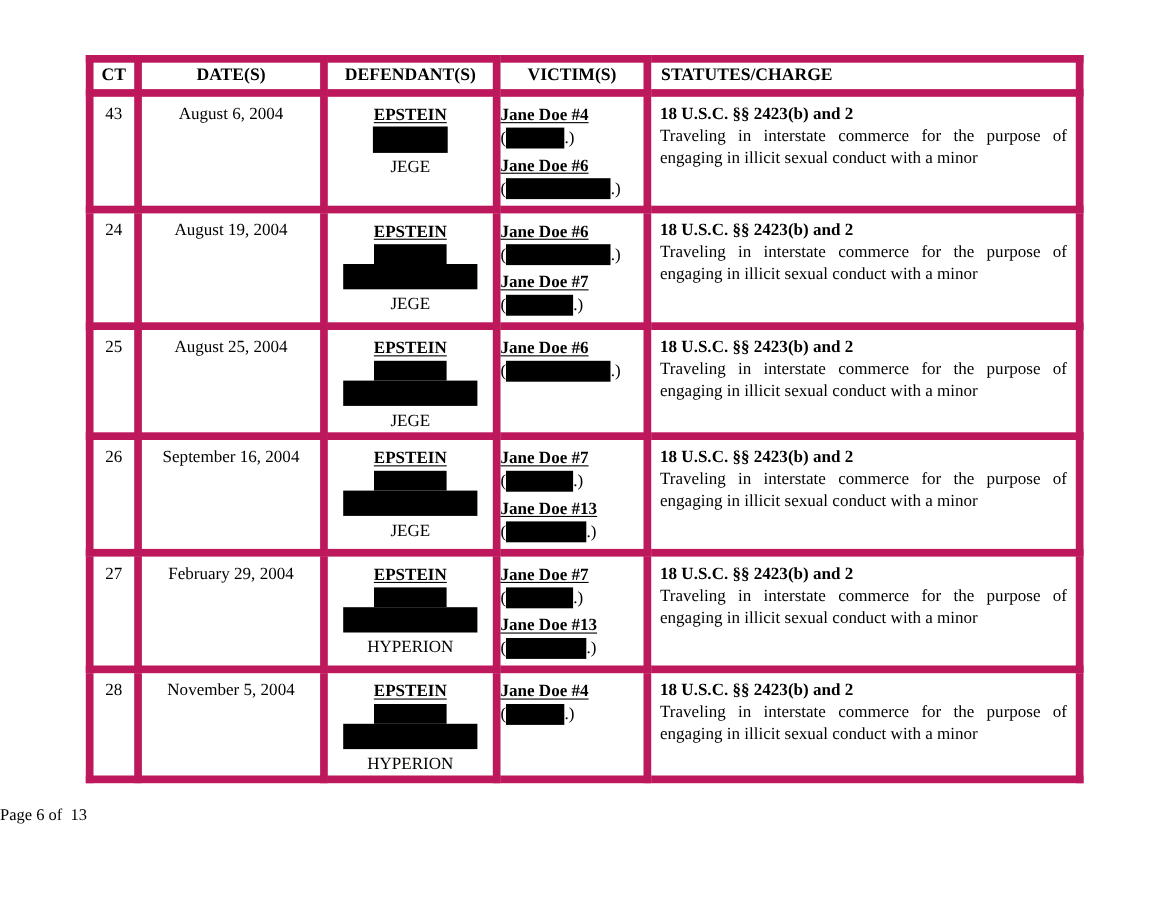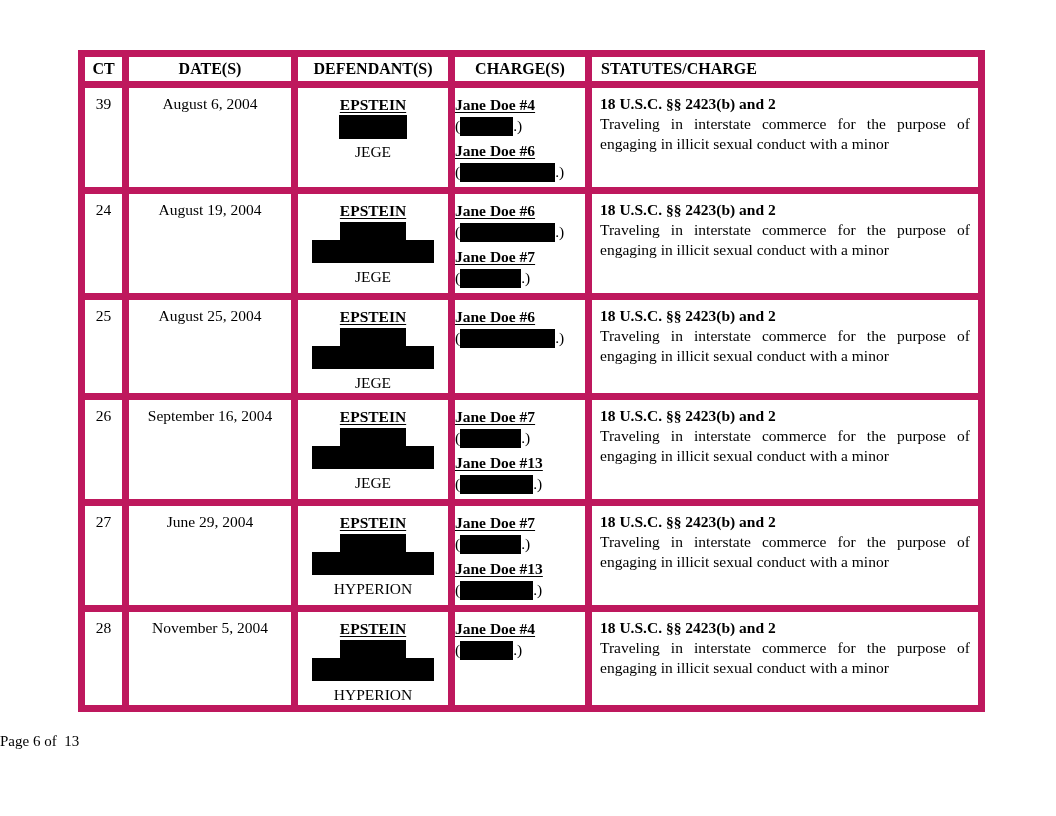--- a/index.html
+++ b/index.html
@@ -71,28 +71,28 @@
       <col style="width:169px">
       <col style="width:157px">
       <col style="width:137px">
       <col style="width:393px">
   </colgroup>
   <thead>
     <tr>
       <th>CT</th>
       <th>DATE(S)</th>
       <th>DEFENDANT(S)</th>
-      <th>CHARGE(S)</th>
+      <th>VICTIM(S)</th>
       <th class="stat-h">STATUTES/CHARGE</th>
     </tr>
   </thead>
   <tbody>
 
     <tr class="data-row">
-      <td class="ct-cell">39</td>
+      <td class="ct-cell">43</td>
       <td class="date-cell">August 6, 2004</td>
       <td class="def-cell">
         <div class="uname">EPSTEIN</div>
         <div class="red-single"></div>
         <div class="plain-name">JEGE</div>
       </td>
       <td class="vic-cell">
         <div class="vic-group">
           <div class="uname">Jane Doe #4</div>
           <div class="vic-line"><span>(</span><span class="vbox w53"></span><span>.)</span></div>
@@ -174,21 +174,21 @@
         </div>
       </td>
       <td class="stat-cell">
         <div class="statute-title">18 U.S.C. §§ 2423(b) and 2</div>
         <div class="charge-desc">Traveling in interstate commerce for the purpose of engaging in illicit sexual conduct with a minor</div>
       </td>
     </tr>
 
     <tr class="data-row">
       <td class="ct-cell">27</td>
-      <td class="date-cell">June 29, 2004</td>
+      <td class="date-cell">February 29, 2004</td>
       <td class="def-cell">
         <div class="uname">EPSTEIN</div>
         <div class="red-tier-top"></div>
         <div class="red-tier-bottom"></div>
         <div class="plain-name">HYPERION</div>
       </td>
       <td class="vic-cell">
         <div class="vic-group">
           <div class="uname">Jane Doe #7</div>
           <div class="vic-line"><span>(</span><span class="vbox w61"></span><span>.)</span></div>

